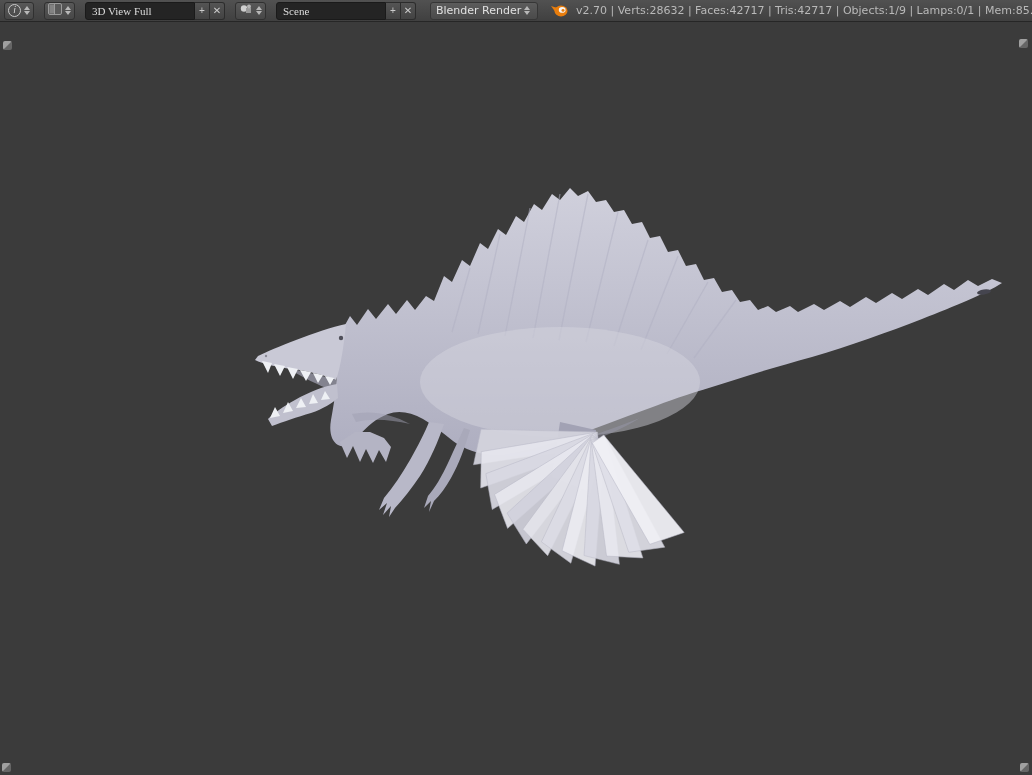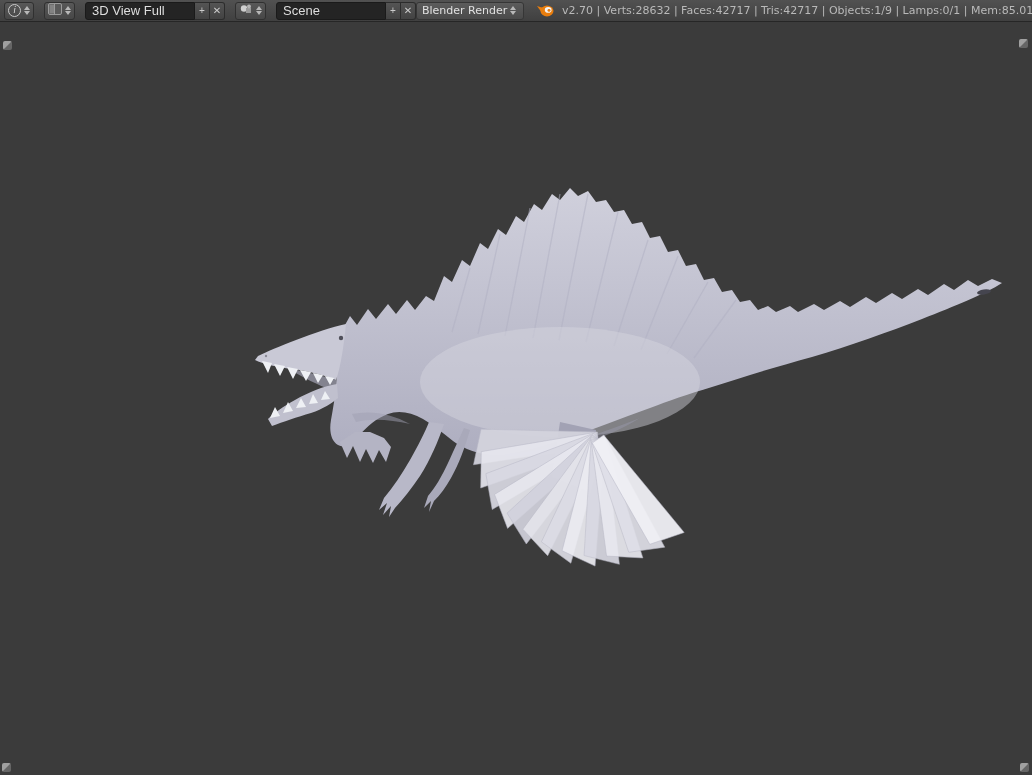--- a/index.html
+++ b/index.html
@@ -15,28 +15,28 @@
     border-radius:50%;font-size:8px;line-height:11px;text-align:center;color:#e2e2e2;font-style:italic;}
   .updown{display:flex;flex-direction:column;align-items:center;margin-left:3px;}
   .tri-up{display:block;width:0;height:0;border-left:3px solid transparent;
     border-right:3px solid transparent;border-bottom:4px solid #b8b8b8;margin-bottom:1px;}
   .tri-down{display:block;width:0;height:0;border-left:3px solid transparent;
     border-right:3px solid transparent;border-top:4px solid #b8b8b8;}
   .menus{display:flex;margin-left:4px;}
   .menu-item{padding:3px 9px;cursor:pointer;color:#d4d4d4;}
   .db-group{display:flex;align-items:center;margin-left:10px;}
   .db-field{width:96px;height:16px;background:#242424;border:1px solid #1a1a1a;
-    border-radius:3px 0 0 3px;color:#dedede;font-size:13px;padding:0 6px;
-    font-family:Liberation Sans, sans-serif;outline:none;}
+    border-radius:3px 0 0 3px;color:#dedede;font-size:11px;padding:0 6px;
+    font-family:Liberation Serif, serif;outline:none;}
   .sq-btn{width:15px;height:18px;background:linear-gradient(#545454,#434343);
     border:1px solid #2c2c2c;border-left:none;color:#cccccc;font-size:10px;
     line-height:1;padding:0;cursor:pointer;}
   .sq-btn.last{border-radius:0 3px 3px 0;}
   .engine-select{display:flex;align-items:center;justify-content:flex-start;
-    width:96px;height:16px;padding:0 5px;
+    width:96px;height:16px;margin-left:14px;padding:0 5px;
     background:linear-gradient(#5c5c5c,#4a4a4a);border:1px solid #363636;
     border-radius:3px;color:#e0e0e0;cursor:pointer;}
   .blender-logo{margin-left:12px;display:flex;align-items:center;}
   .stats{margin-left:8px;flex:1;overflow:hidden;color:#b9b9b9;font-size:11px;}
   
   .viewport{position:absolute;top:22px;left:0;right:0;bottom:0;background:#3b3b3b;}
   .viewport svg{position:absolute;top:0;left:0;}
   .grip{position:absolute;width:9px;height:9px;border-radius:2px;
     background:linear-gradient(135deg,#b2b2b2 0 48%,#6d6d6d 52% 100%);
     opacity:.85;cursor:pointer;}

